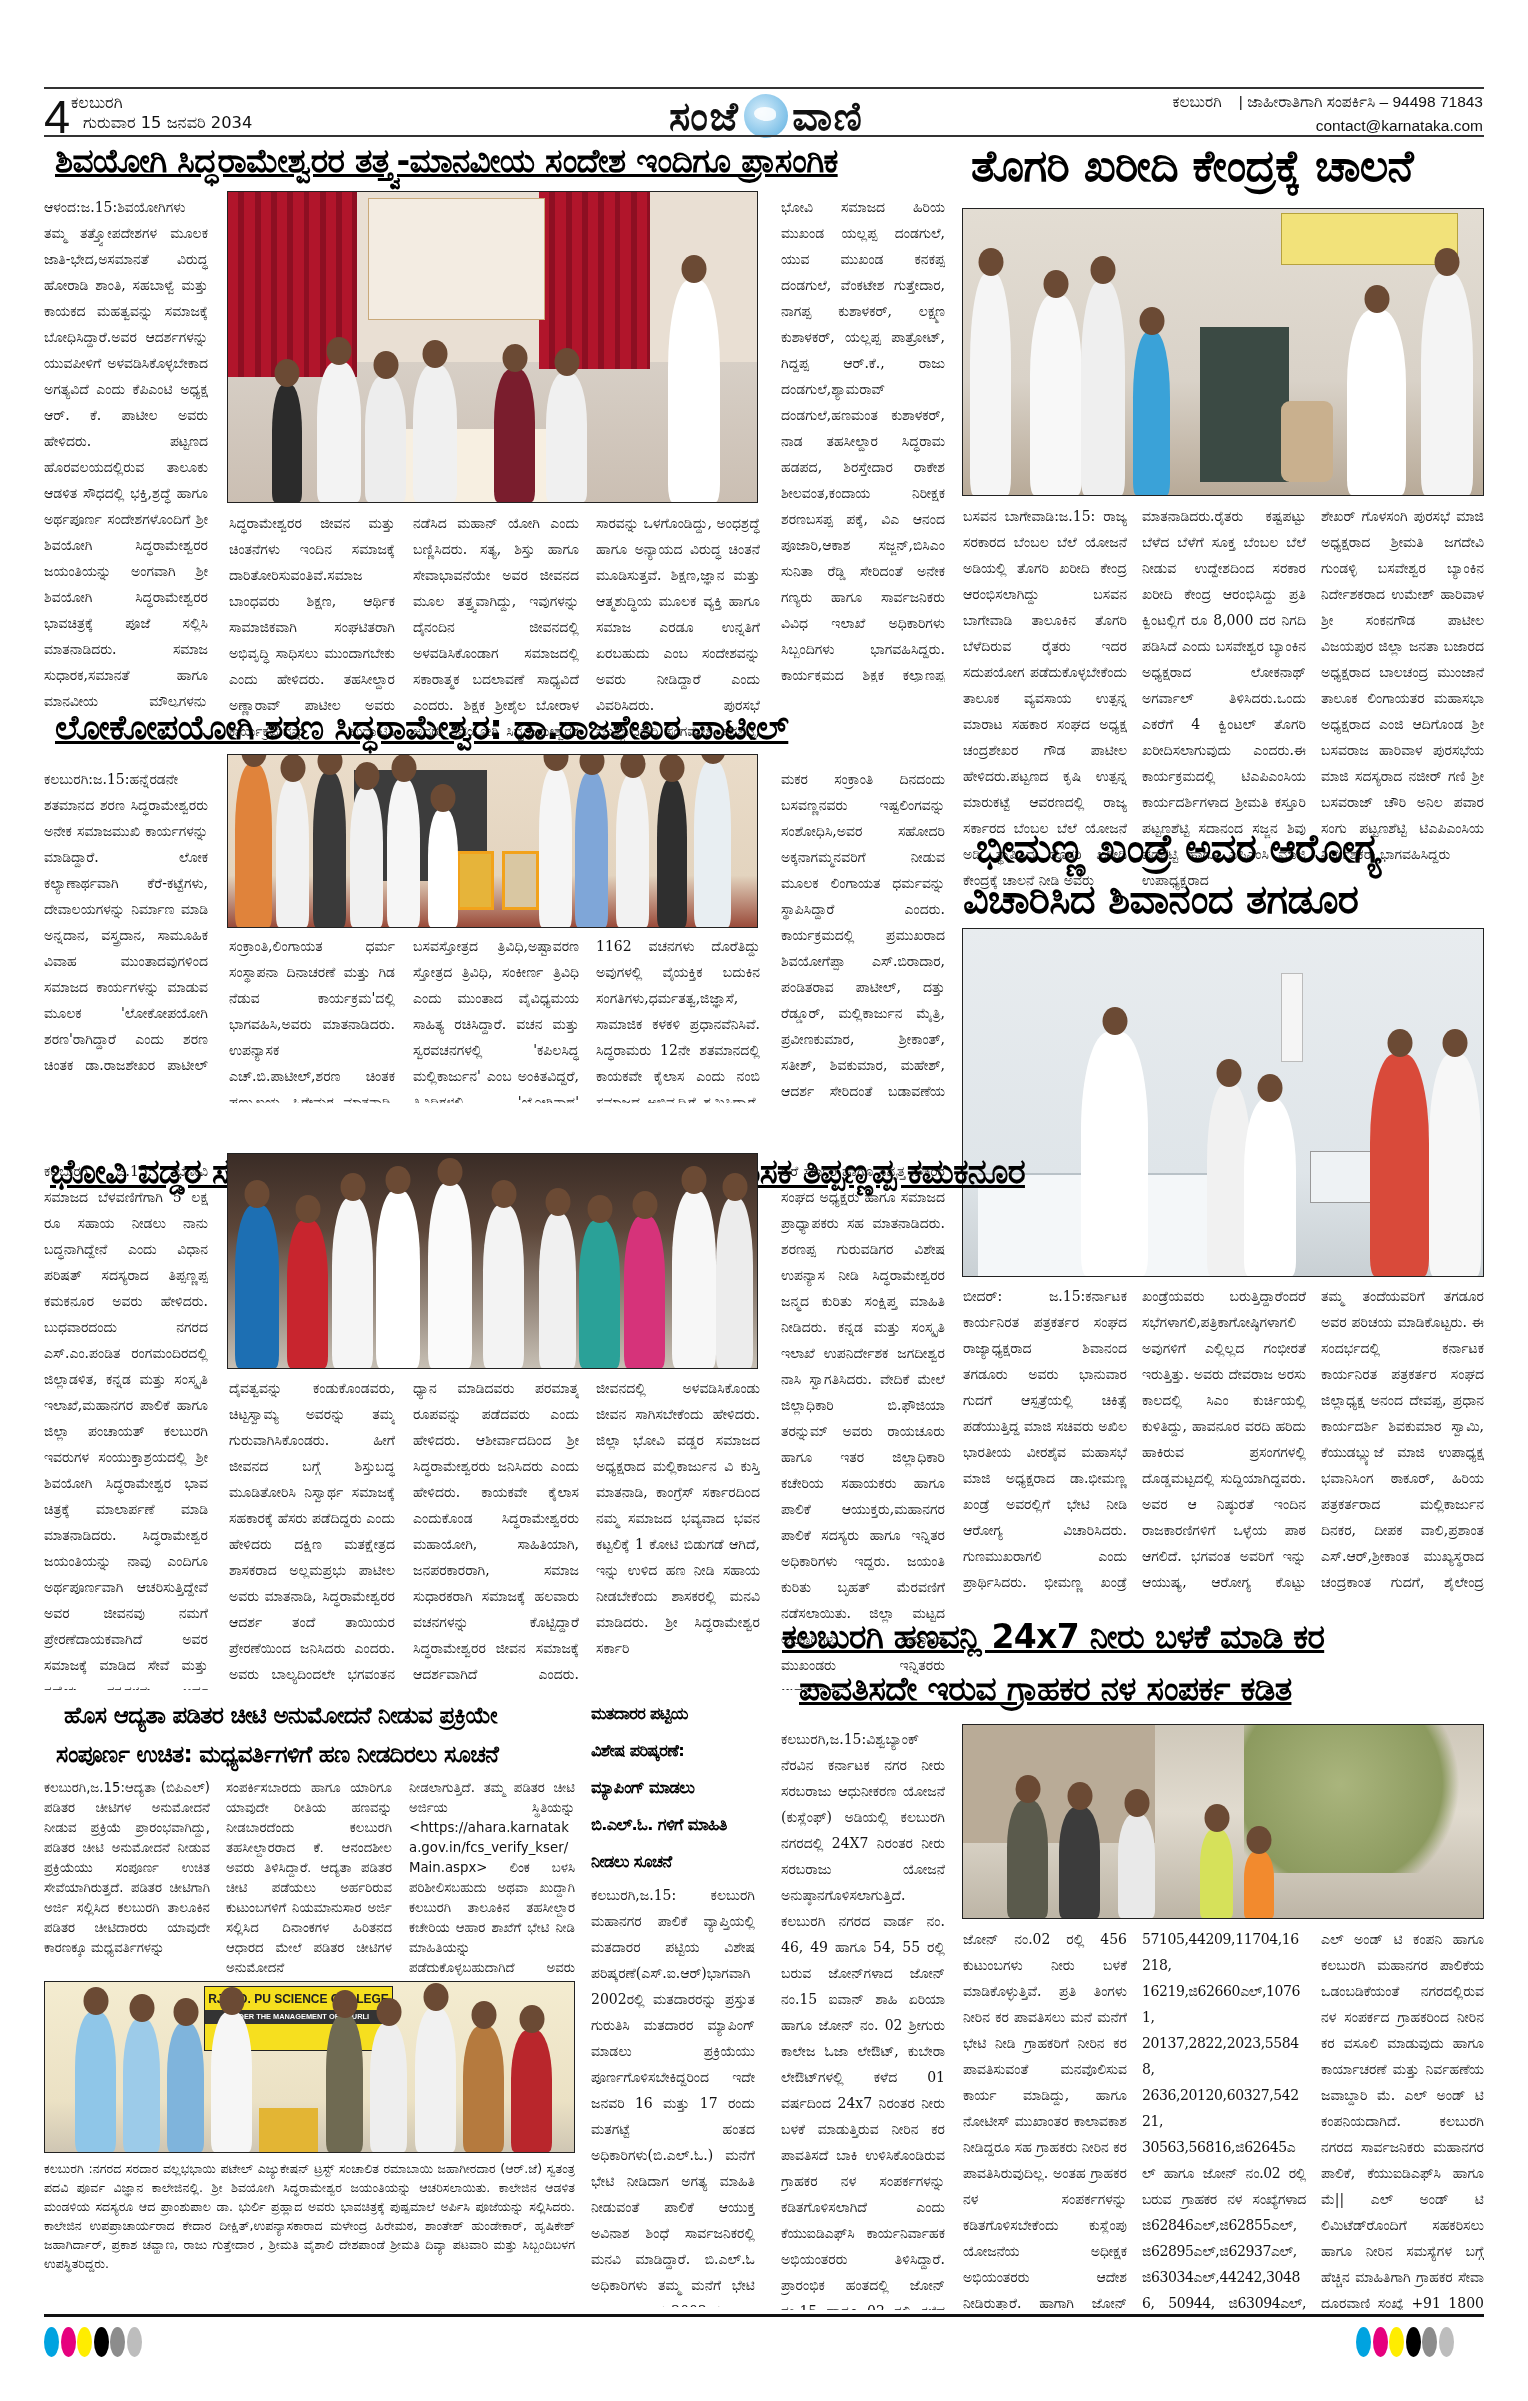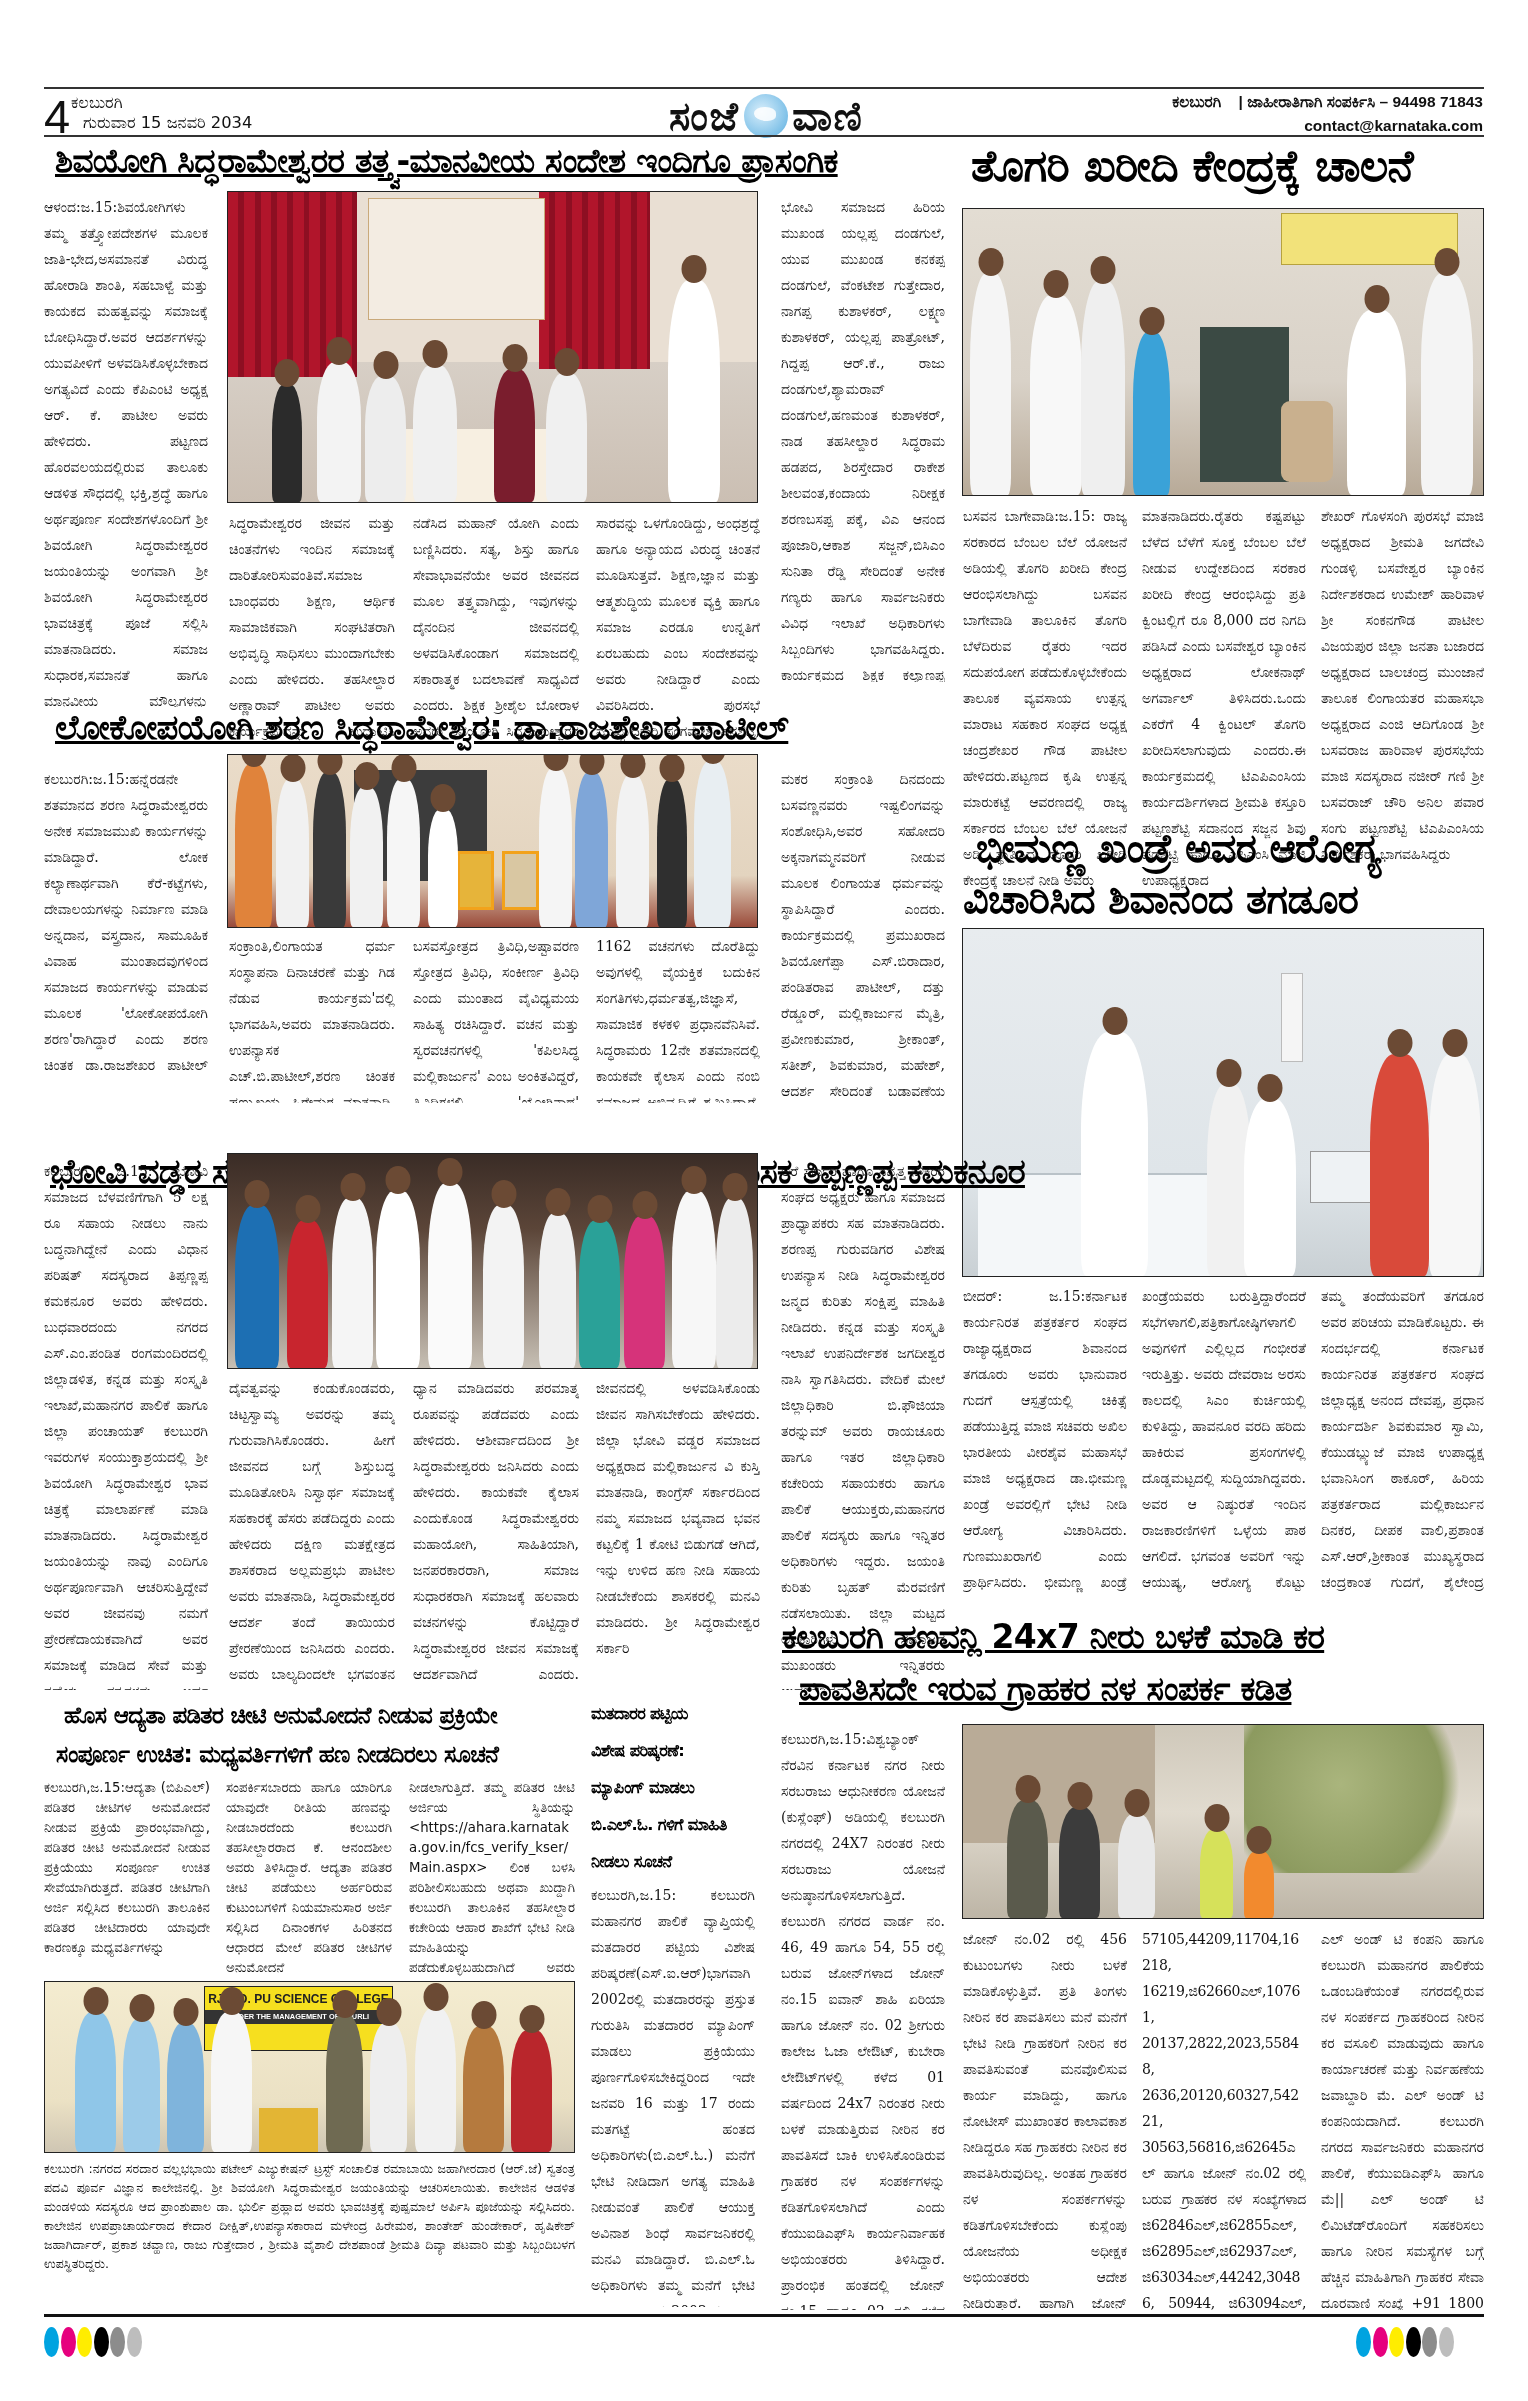--- a/index.html
+++ b/index.html
@@ -8,21 +8,21 @@
   .abs { position: absolute; }
   .rule { position: absolute; height: 2.2px; background: #333; }
   .rule.thick { height: 3px; background: #111; }
 
   
   .page-num { font-family: "Liberation Sans", sans-serif; font-size: 47px; line-height: 47px; color: #111; }
   .hdr-small { font-size: 16.3px; line-height: 21px; color: #111; }
   .logo { display: flex; align-items: center; font-family: "DejaVu Serif", serif; font-weight: bold; font-size: 40px; color: #111; letter-spacing: 1.5px; }
   .logo .globe { width: 44px; height: 44px; border-radius: 50%; background: radial-gradient(circle at 40% 40%, #d8eefb, #7fc1e8 70%, #4b9fd3); margin: 0 4.4px; position: relative; }
   .logo .globe::after { content: ""; position: absolute; left: 10.4px; top: 13.3px; width: 22px; height: 13.3px; border-radius: 50% 50% 40% 60%; background: #fff; opacity: .85; }
-  .hdr-right { font-family: "Liberation Sans", sans-serif; font-size: 15.5px; text-align: right; line-height: 24px; font-weight: bold; }
+  .hdr-right { font-family: "Liberation Sans", sans-serif; font-size: 15.5px; text-align: right; line-height: 24px; }
 
   
   .headline { font-family: "DejaVu Sans", sans-serif; font-weight: bold; color: #000; white-space: nowrap; letter-spacing: -0.7px; }
   .h-xl { font-size: 46px; line-height: 55px; }
   .h-lg { font-size: 35px; line-height: 44px; text-decoration: underline; }
   .h-md { font-size: 31px; line-height: 41px; }
   .h-sm { font-size: 22px; line-height: 38px; }
 
   
   .col { font-family: "DejaVu Serif", serif; font-size: 14px; line-height: 26px; color: #111; text-align: justify; overflow: hidden; word-break: break-word; }

